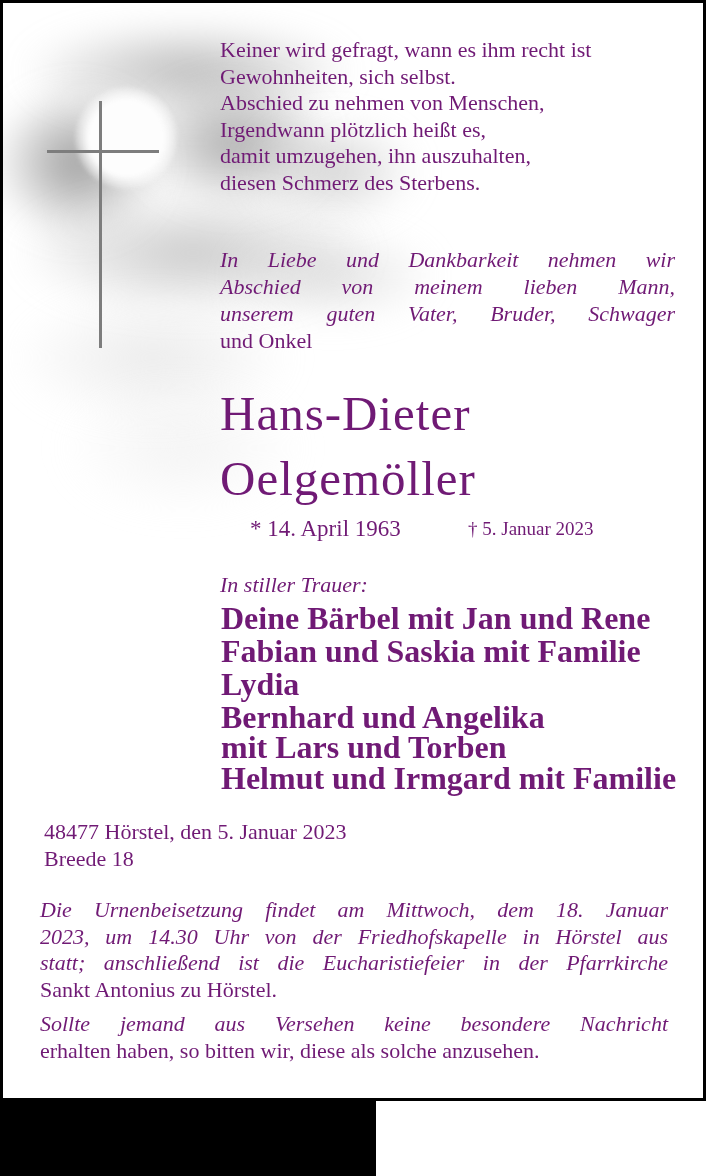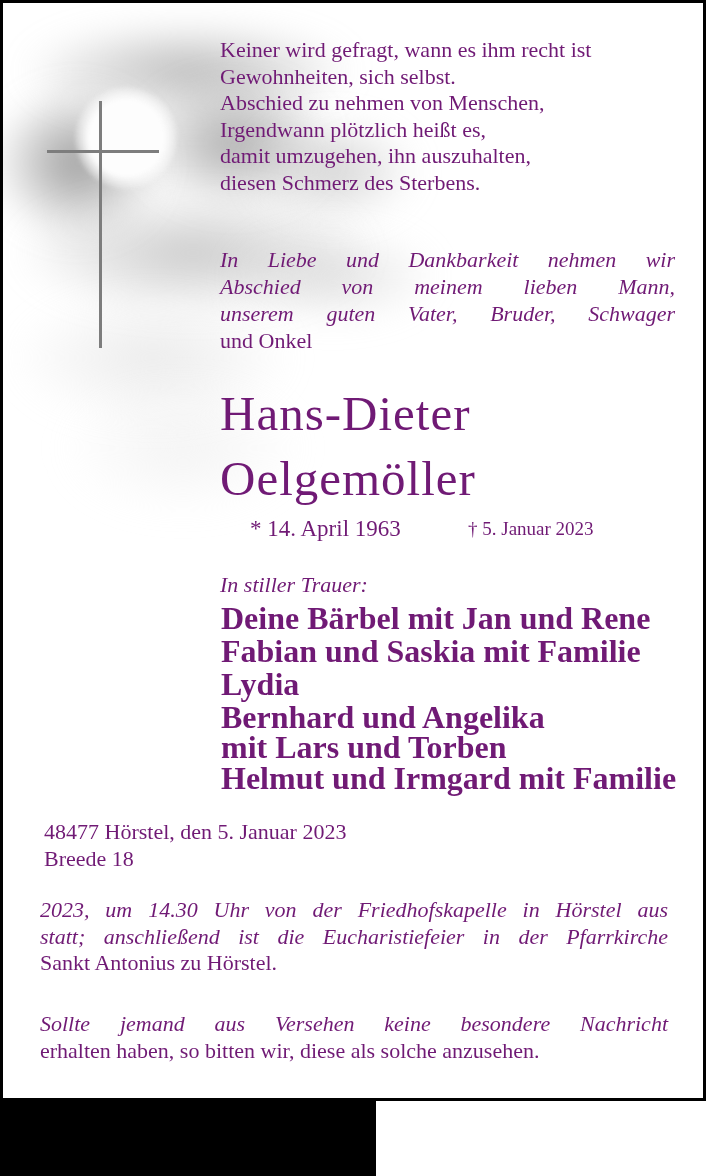--- a/index.html
+++ b/index.html
@@ -143,20 +143,21 @@
       <div class="m-subline">mit Lars und Torben</div>
       <div class="m-last">Helmut und Irmgard mit Familie</div>
     </div>
 
     <div class="txt address">
       <div>48477 Hörstel, den 5. Januar 2023</div>
       <div>Breede 18</div>
     </div>
 
     <div class="txt funeral">
+      <span class="jline">Die Urnenbeisetzung findet am Mittwoch, dem 18. Januar</span>
       <span class="jline">2023, um 14.30 Uhr von der Friedhofskapelle in Hörstel aus</span>
       <span class="jline">statt; anschließend ist die Eucharistiefeier in der Pfarrkirche</span>
       <span class="lline">Sankt Antonius zu Hörstel.</span>
     </div>
 
     <div class="txt note">
       <span class="jline">Sollte jemand aus Versehen keine besondere Nachricht</span>
       <span class="lline">erhalten haben, so bitten wir, diese als solche anzusehen.</span>
     </div>
 

